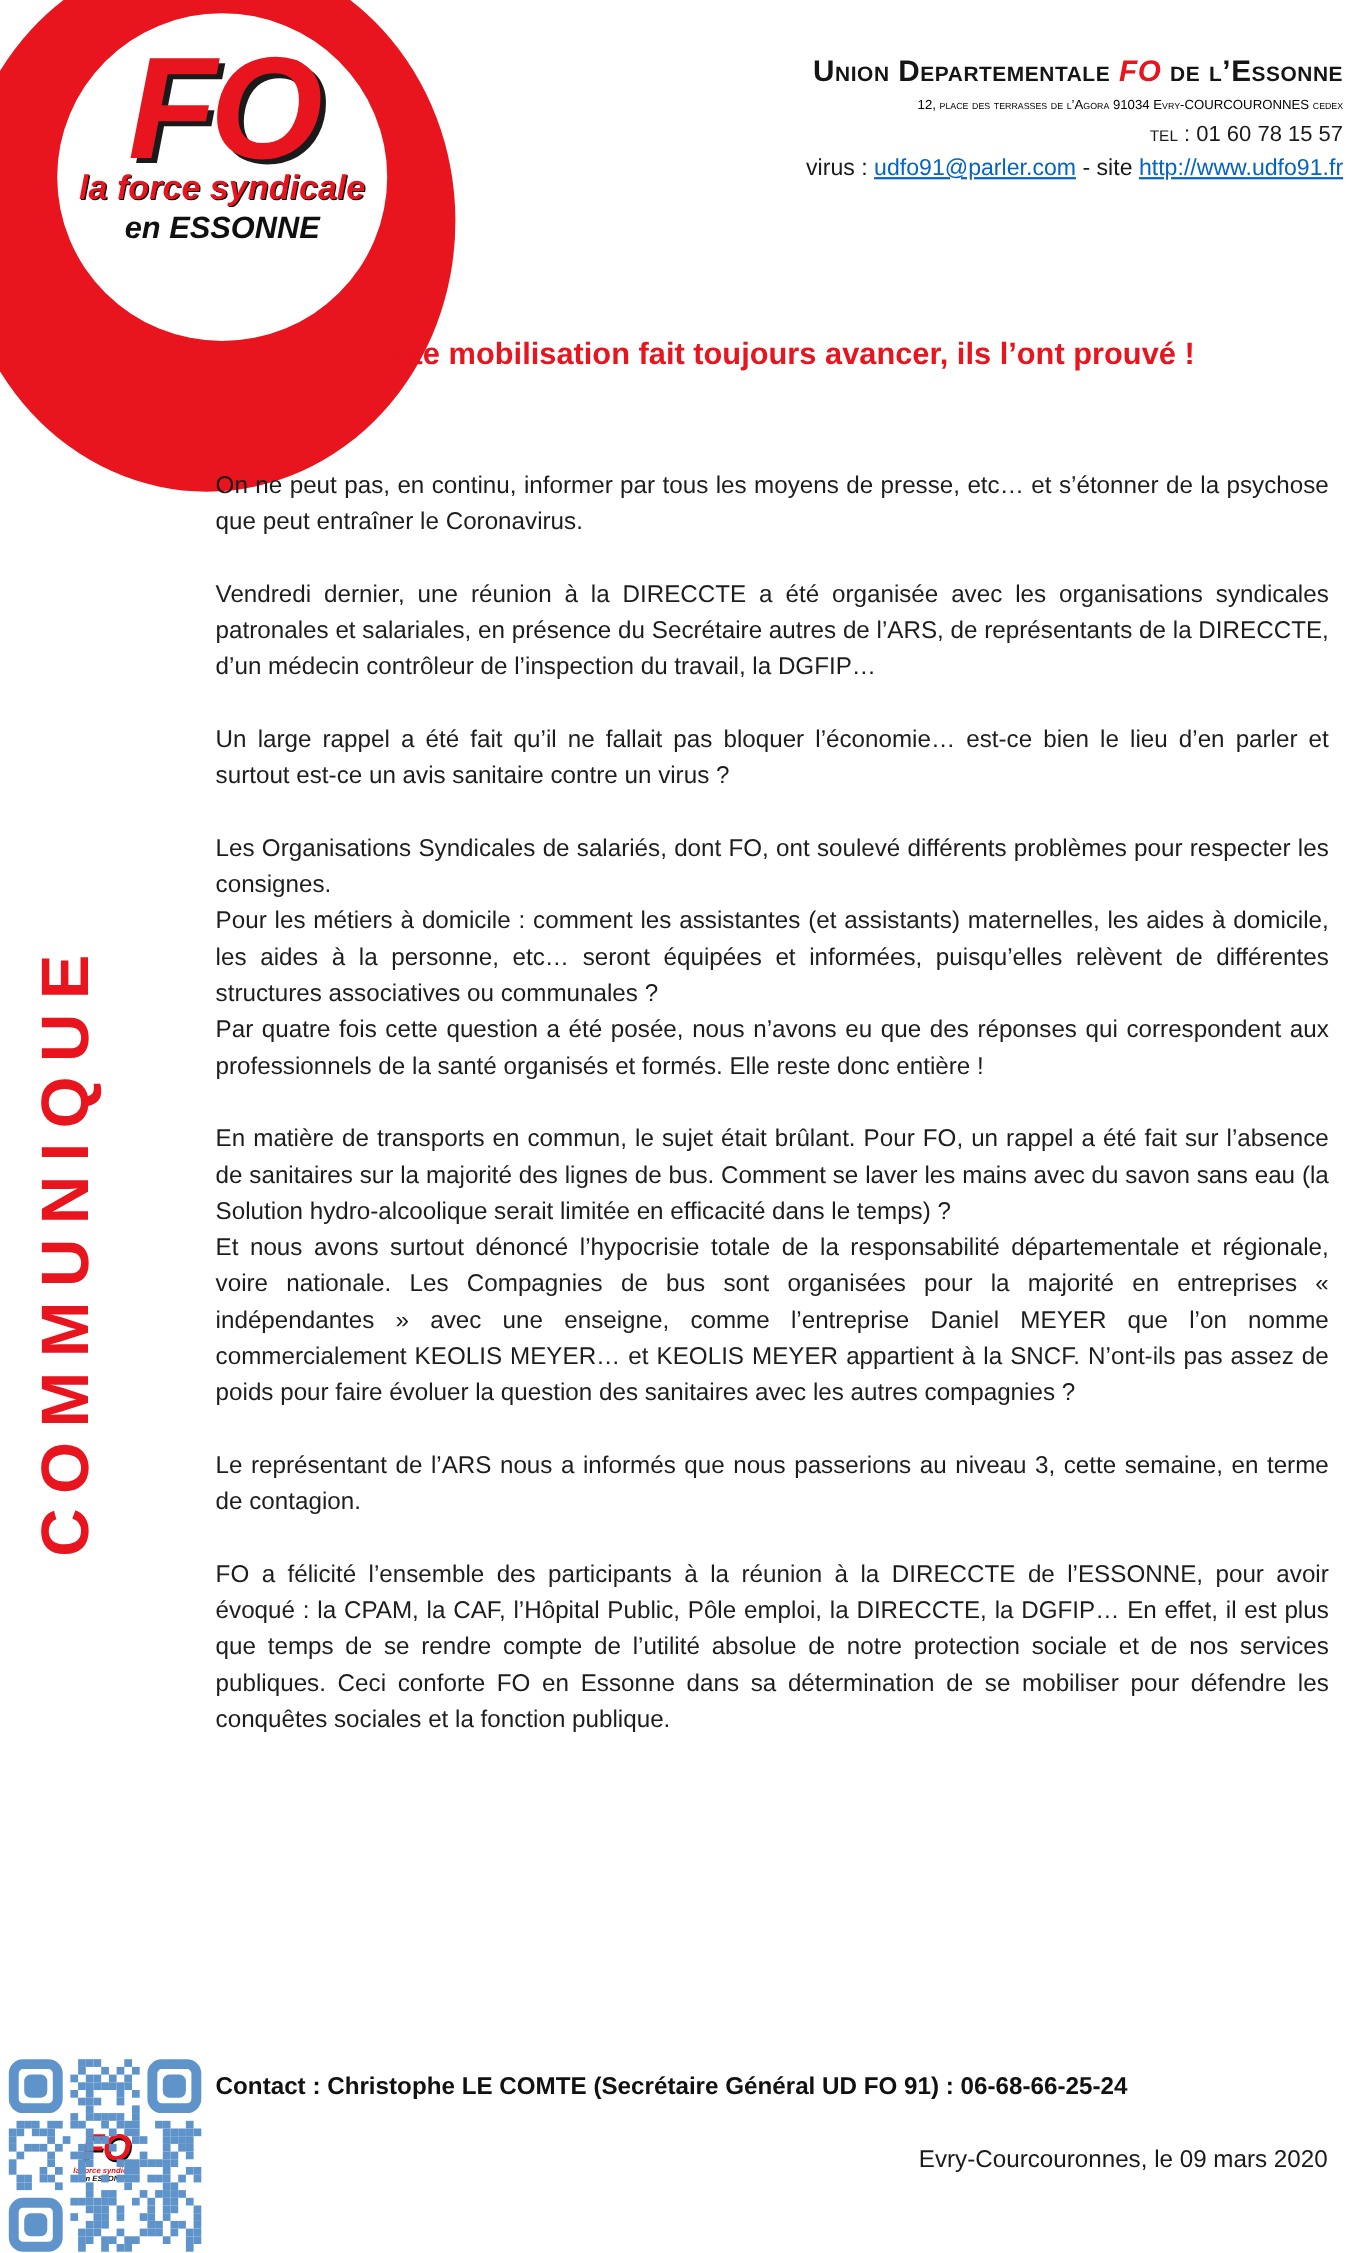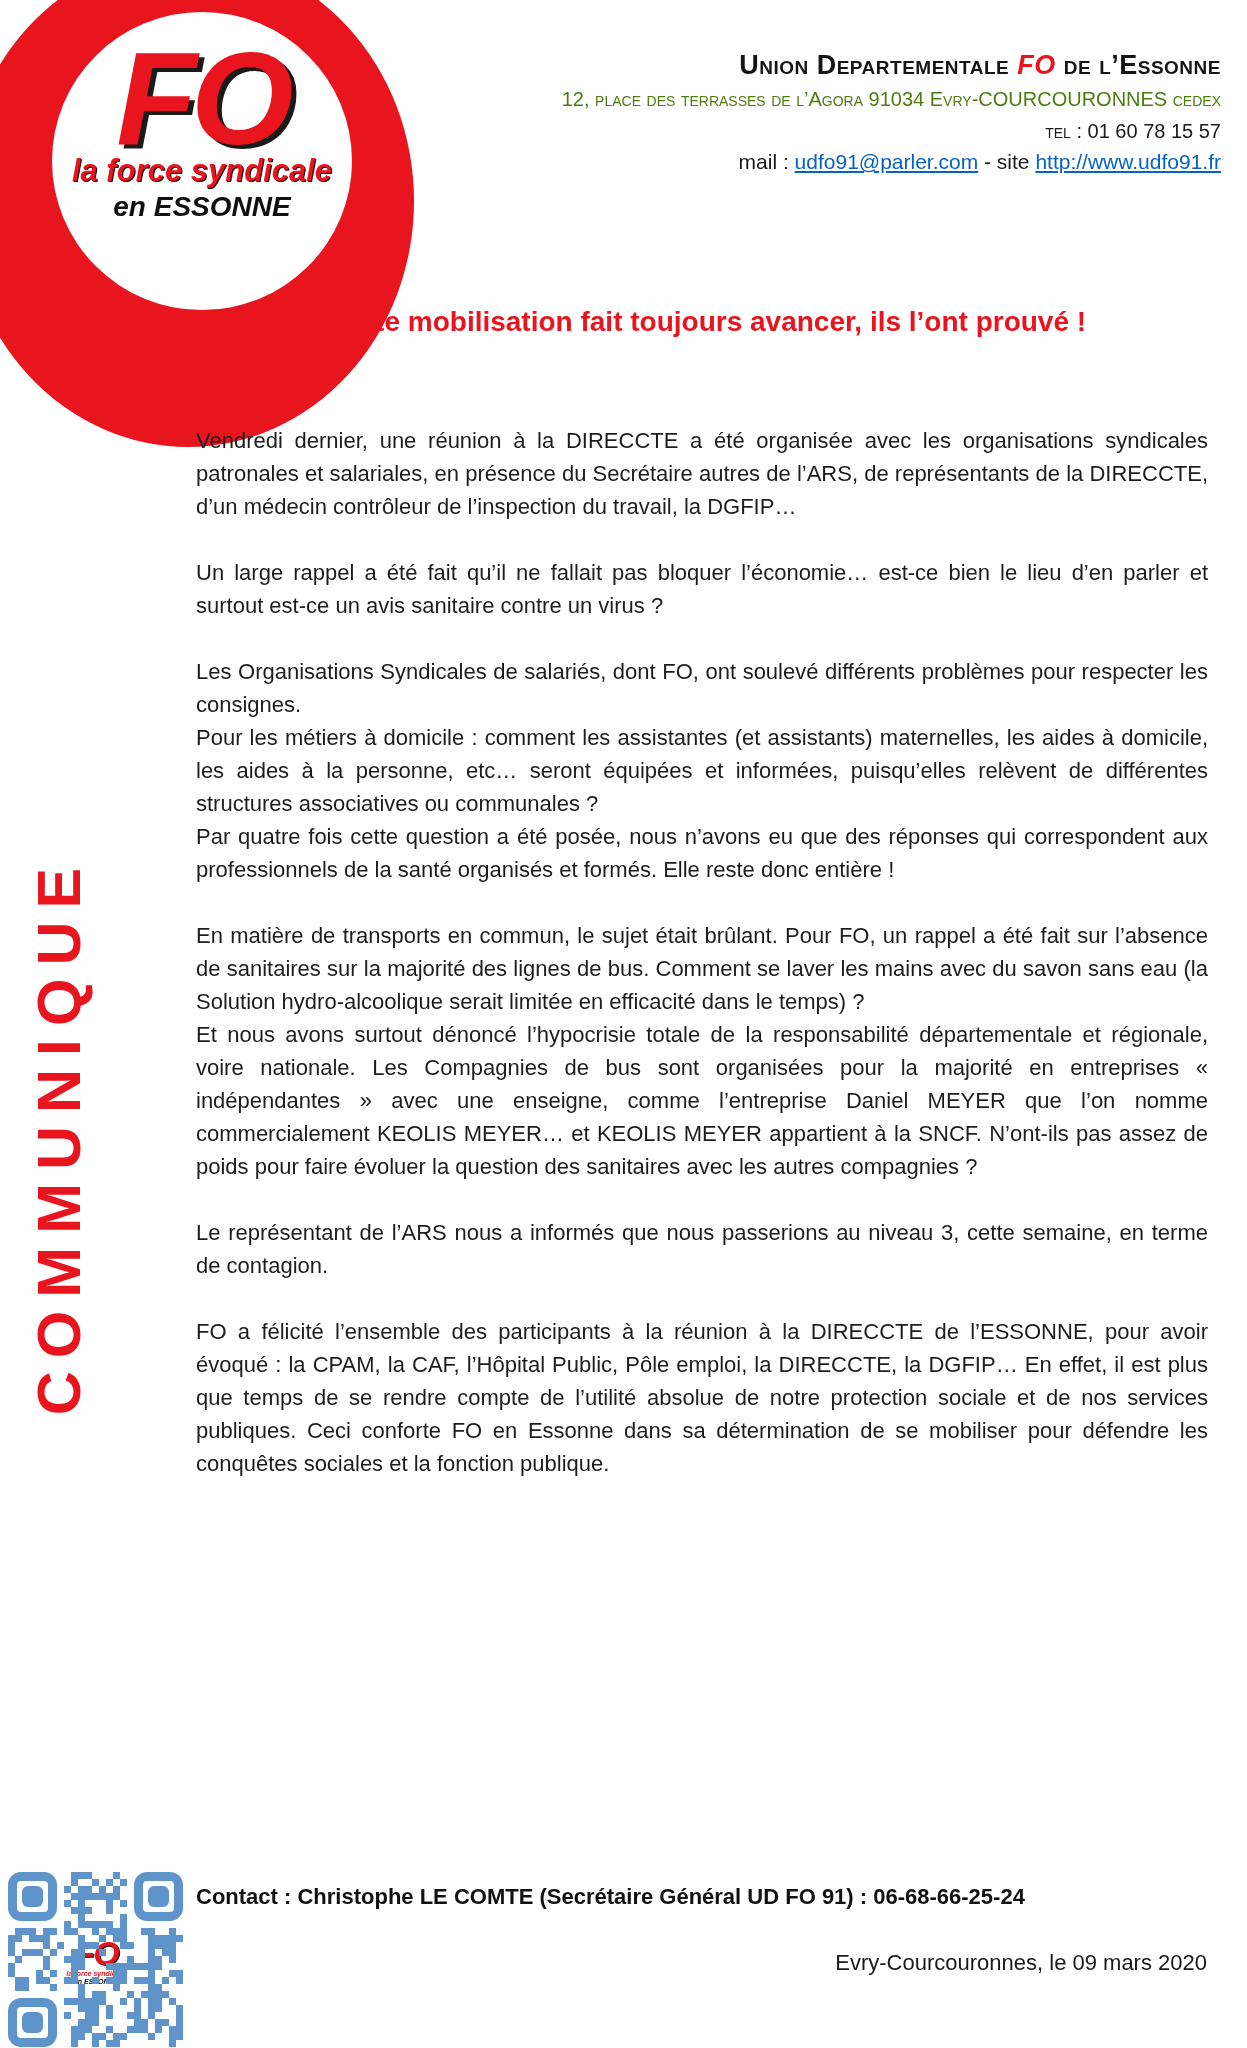--- a/index.html
+++ b/index.html
@@ -20,21 +20,21 @@
   .logo-text{position:absolute;left:52px;top:30px;width:300px;text-align:center;}
   .logo-fo{font-size:132px;line-height:1.05;font-weight:bold;font-style:italic;color:var(--red);
     letter-spacing:-6px;text-shadow:5px 4px 0 #1a1a1a;}
   .logo-tag1{font-size:31px;font-weight:bold;font-style:italic;color:var(--red);
     text-shadow:1px 1px 0 #000;margin-top:-16px;letter-spacing:0px;}
   .logo-tag2{font-size:28px;font-weight:bold;font-style:italic;color:#101010;margin-top:2px;}
   
   .header-block{position:absolute;right:26px;top:50px;text-align:right;}
   .org-line{font-size:27px;font-weight:bold;color:#151515;font-variant:small-caps;letter-spacing:.5px;}
   .org-fo{color:var(--red);font-style:italic;}
-  .addr{font-size:20px;font-variant:small-caps;margin-top:7px;color:#4d7c0f;}
+  .addr{font-size:12px;font-variant:small-caps;margin-top:7px;color:#000000;}
   .tel{font-size:20px;font-variant:small-caps;margin-top:9px;color:#1a1a1a;}
   .mail{font-size:21px;margin-top:7px;color:#1a1a1a;}
   .link{color:var(--link);text-decoration:underline;}
   
   .doc-title{position:absolute;left:200px;top:306px;width:1012px;text-align:center;
     font-size:28px;font-weight:bold;color:var(--red);}
   
   .vertical-word{position:absolute;left:-301px;top:1097px;width:720px;height:76px;
     transform:rotate(-90deg);transform-origin:center;
     font-size:61px;font-weight:bold;color:var(--red);letter-spacing:13px;text-align:center;line-height:76px;}
@@ -70,28 +70,31 @@
       <div class="logo-fo">FO</div>
       <div class="logo-tag1">la force syndicale</div>
       <div class="logo-tag2">en ESSONNE</div>
     </div>
   </div>
 
   <div class="header-block">
     <div class="org-line"><span>Union Departementale </span><span class="org-fo">FO</span><span> de l’Essonne</span></div>
     <div class="addr">12, place des terrasses de l’Agora 91034 Evry-COURCOURONNES cedex</div>
     <div class="tel">tel : 01 60 78 15 57</div>
-    <div class="mail"><span>mail : </span><a class="link" href="#">udfo91@parler.com</a><span> - site </span><a class="link" href="#">http://www.udfo91.fr</a></div>
+    <div class="mail"><span>virus : </span><a class="link" href="#">udfo91@parler.com</a><span> - site </span><a class="link" href="#">http://www.udfo91.fr</a></div>
   </div>
 
   <div class="doc-title">Toute mobilisation fait toujours avancer, ils l’ont prouvé !</div>
 
   <div class="vertical-word">COMMUNIQUE</div>
 
   <div class="body" id="body-container">
+      <div class="block">
+        <p>On ne peut pas, en continu, informer par tous les moyens de presse, etc… et s’étonner de la psychose que peut entraîner le Coronavirus.</p>
+      </div>
       <div class="block">
         <p>Vendredi dernier, une réunion à la DIRECCTE a été organisée avec les organisations syndicales patronales et salariales, en présence du Secrétaire autres de l’ARS, de représentants de la DIRECCTE, d’un médecin contrôleur de l’inspection du travail, la DGFIP…</p>
       </div>
       <div class="block">
         <p>Un large rappel a été fait qu’il ne fallait pas bloquer l’économie… est-ce bien le lieu d’en parler et surtout est-ce un avis sanitaire contre un virus ?</p>
       </div>
       <div class="block">
         <p>Les Organisations Syndicales de salariés, dont FO, ont soulevé différents problèmes pour respecter les consignes.</p>
         <p>Pour les métiers à domicile : comment les assistantes (et assistants) maternelles, les aides à domicile, les aides à la personne, etc… seront équipées et informées, puisqu’elles relèvent de différentes structures associatives ou communales ?</p>
         <p>Par quatre fois cette question a été posée, nous n’avons eu que des réponses qui correspondent aux professionnels de la santé organisés et formés. Elle reste donc entière !</p>

